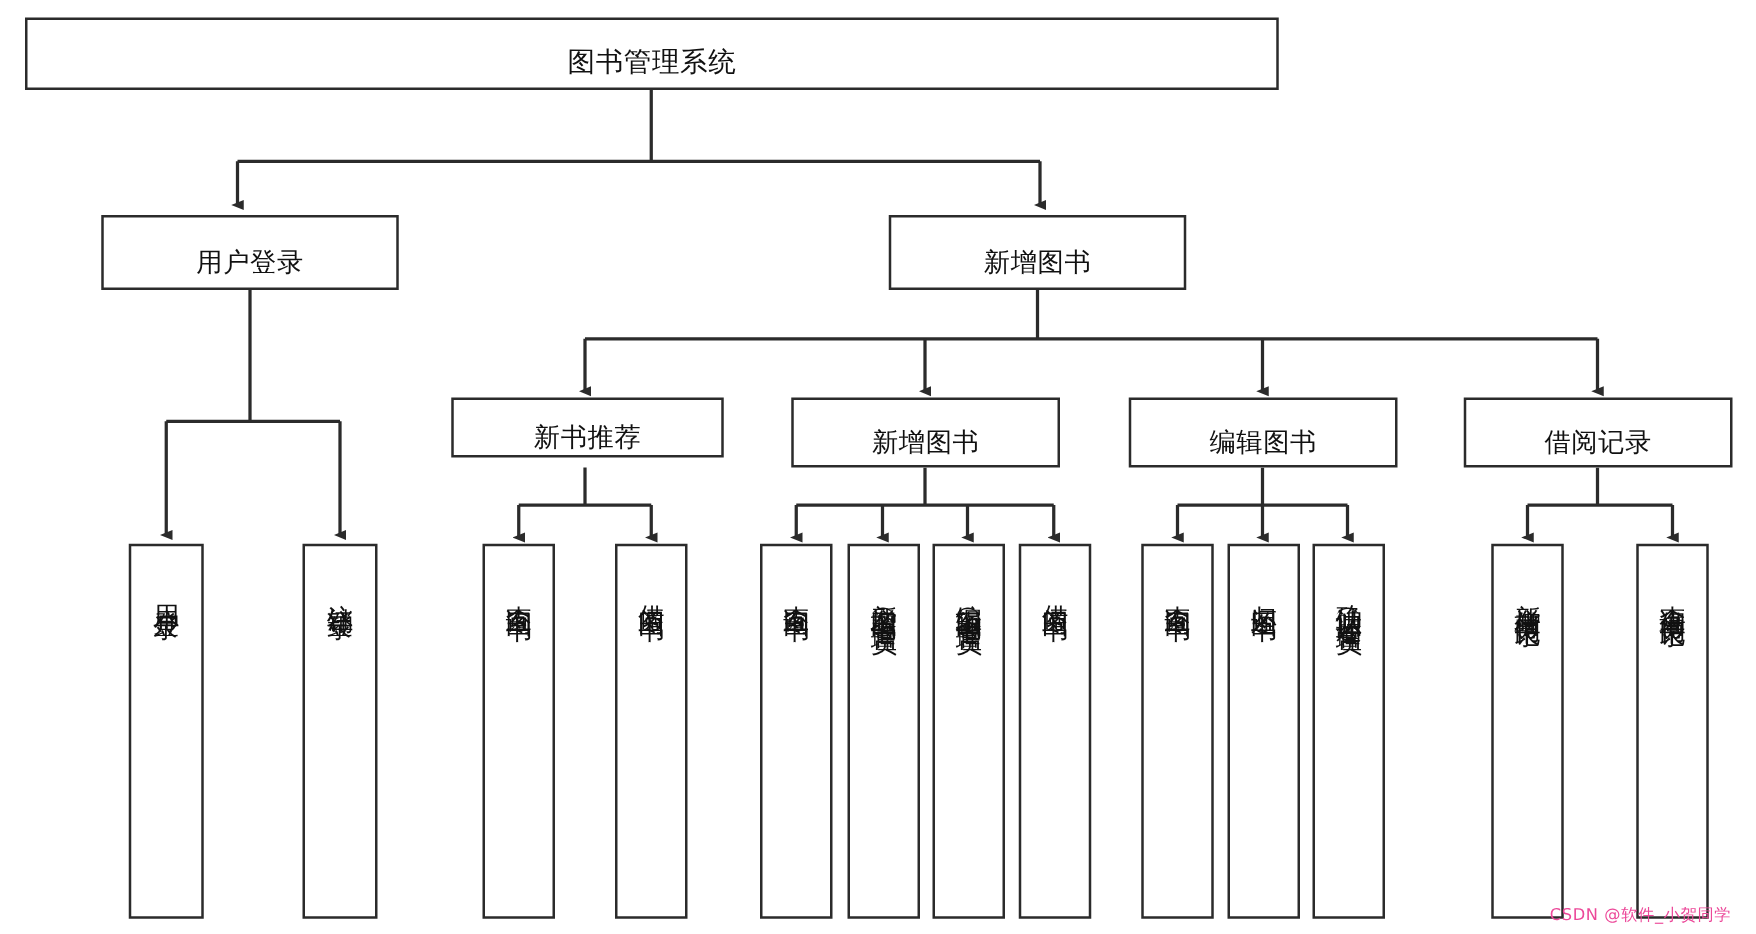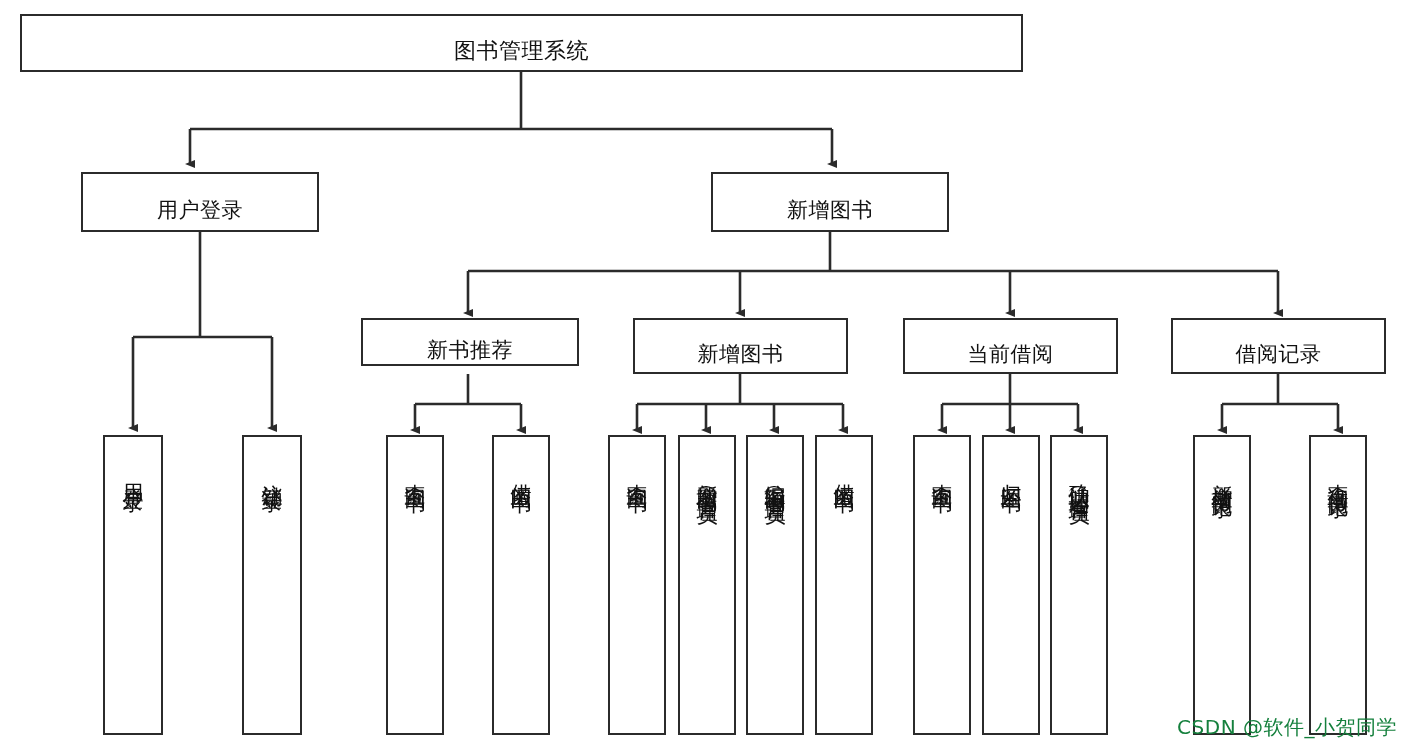--- a/index.html
+++ b/index.html
@@ -57,24 +57,24 @@
   .node.v .label {
     writing-mode: vertical-rl;
     text-orientation: upright;
     font-size: 21px;
     line-height: 1.05;
     letter-spacing: 3px;
     white-space: nowrap;
   }
   .watermark {
     position: absolute;
-    right: 8px;
+    right: 20px;
     bottom: 6px;
-    font-size: 20px;
-    color: #15803d;
+    font-size: 13px;
+    color: #ec4899;
     font-family: "DejaVu Sans", "Liberation Sans", sans-serif;
     white-space: nowrap;
     letter-spacing: 0.5px;
   }
 </style>
 </head>
 <body>
 
 <div id="canvas">
 
@@ -139,21 +139,21 @@
     <span class="label">新增图书</span>
   </div>
 
   <div class="node h" style="left:361px; top:318px; width:218px; height:48px;">
     <span class="label">新书推荐</span>
   </div>
   <div class="node h" style="left:633px; top:318px; width:215px; height:56px;">
     <span class="label">新增图书</span>
   </div>
   <div class="node h" style="left:903px; top:318px; width:215px; height:56px;">
-    <span class="label">当前借阅</span>
+    <span class="label">编辑图书</span>
   </div>
   <div class="node h" style="left:1171px; top:318px; width:215px; height:56px;">
     <span class="label">借阅记录</span>
   </div>
 
   <div class="node v" style="left:103px; top:435px; width:60px; height:300px;">
     <span class="label">用户登录</span>
   </div>
   <div class="node v" style="left:242px; top:435px; width:60px; height:300px;">
     <span class="label">注销登录</span>

